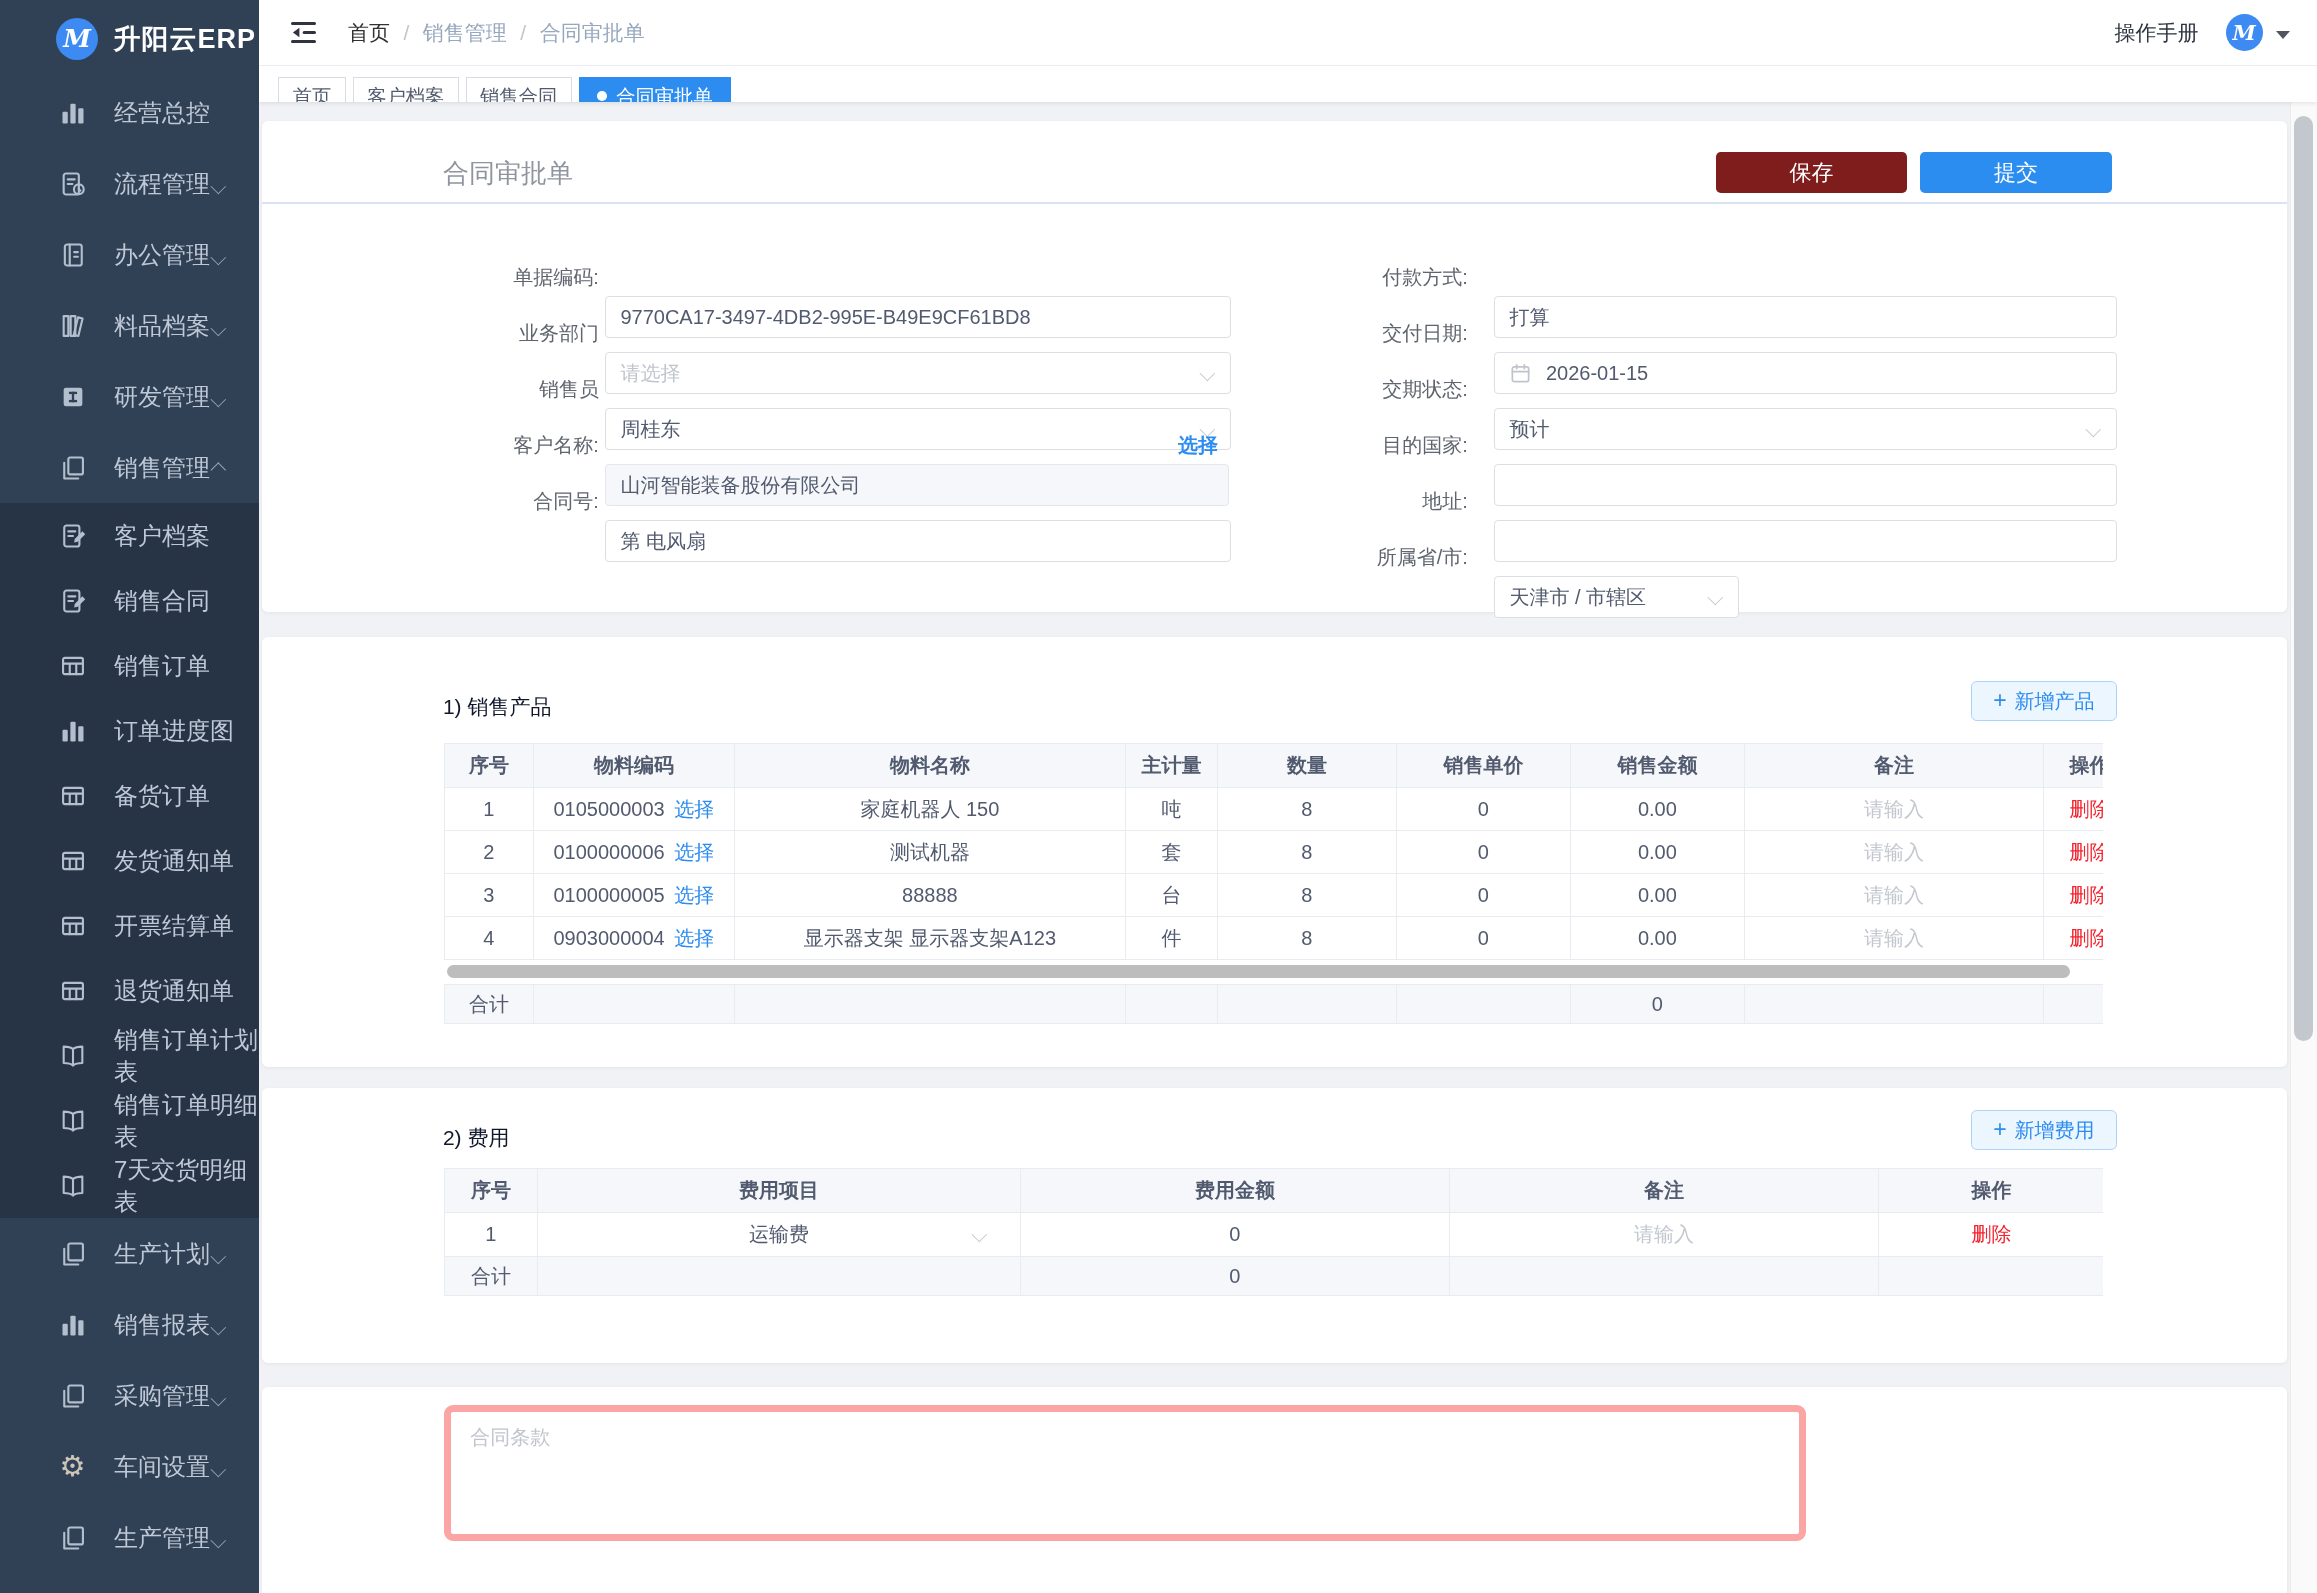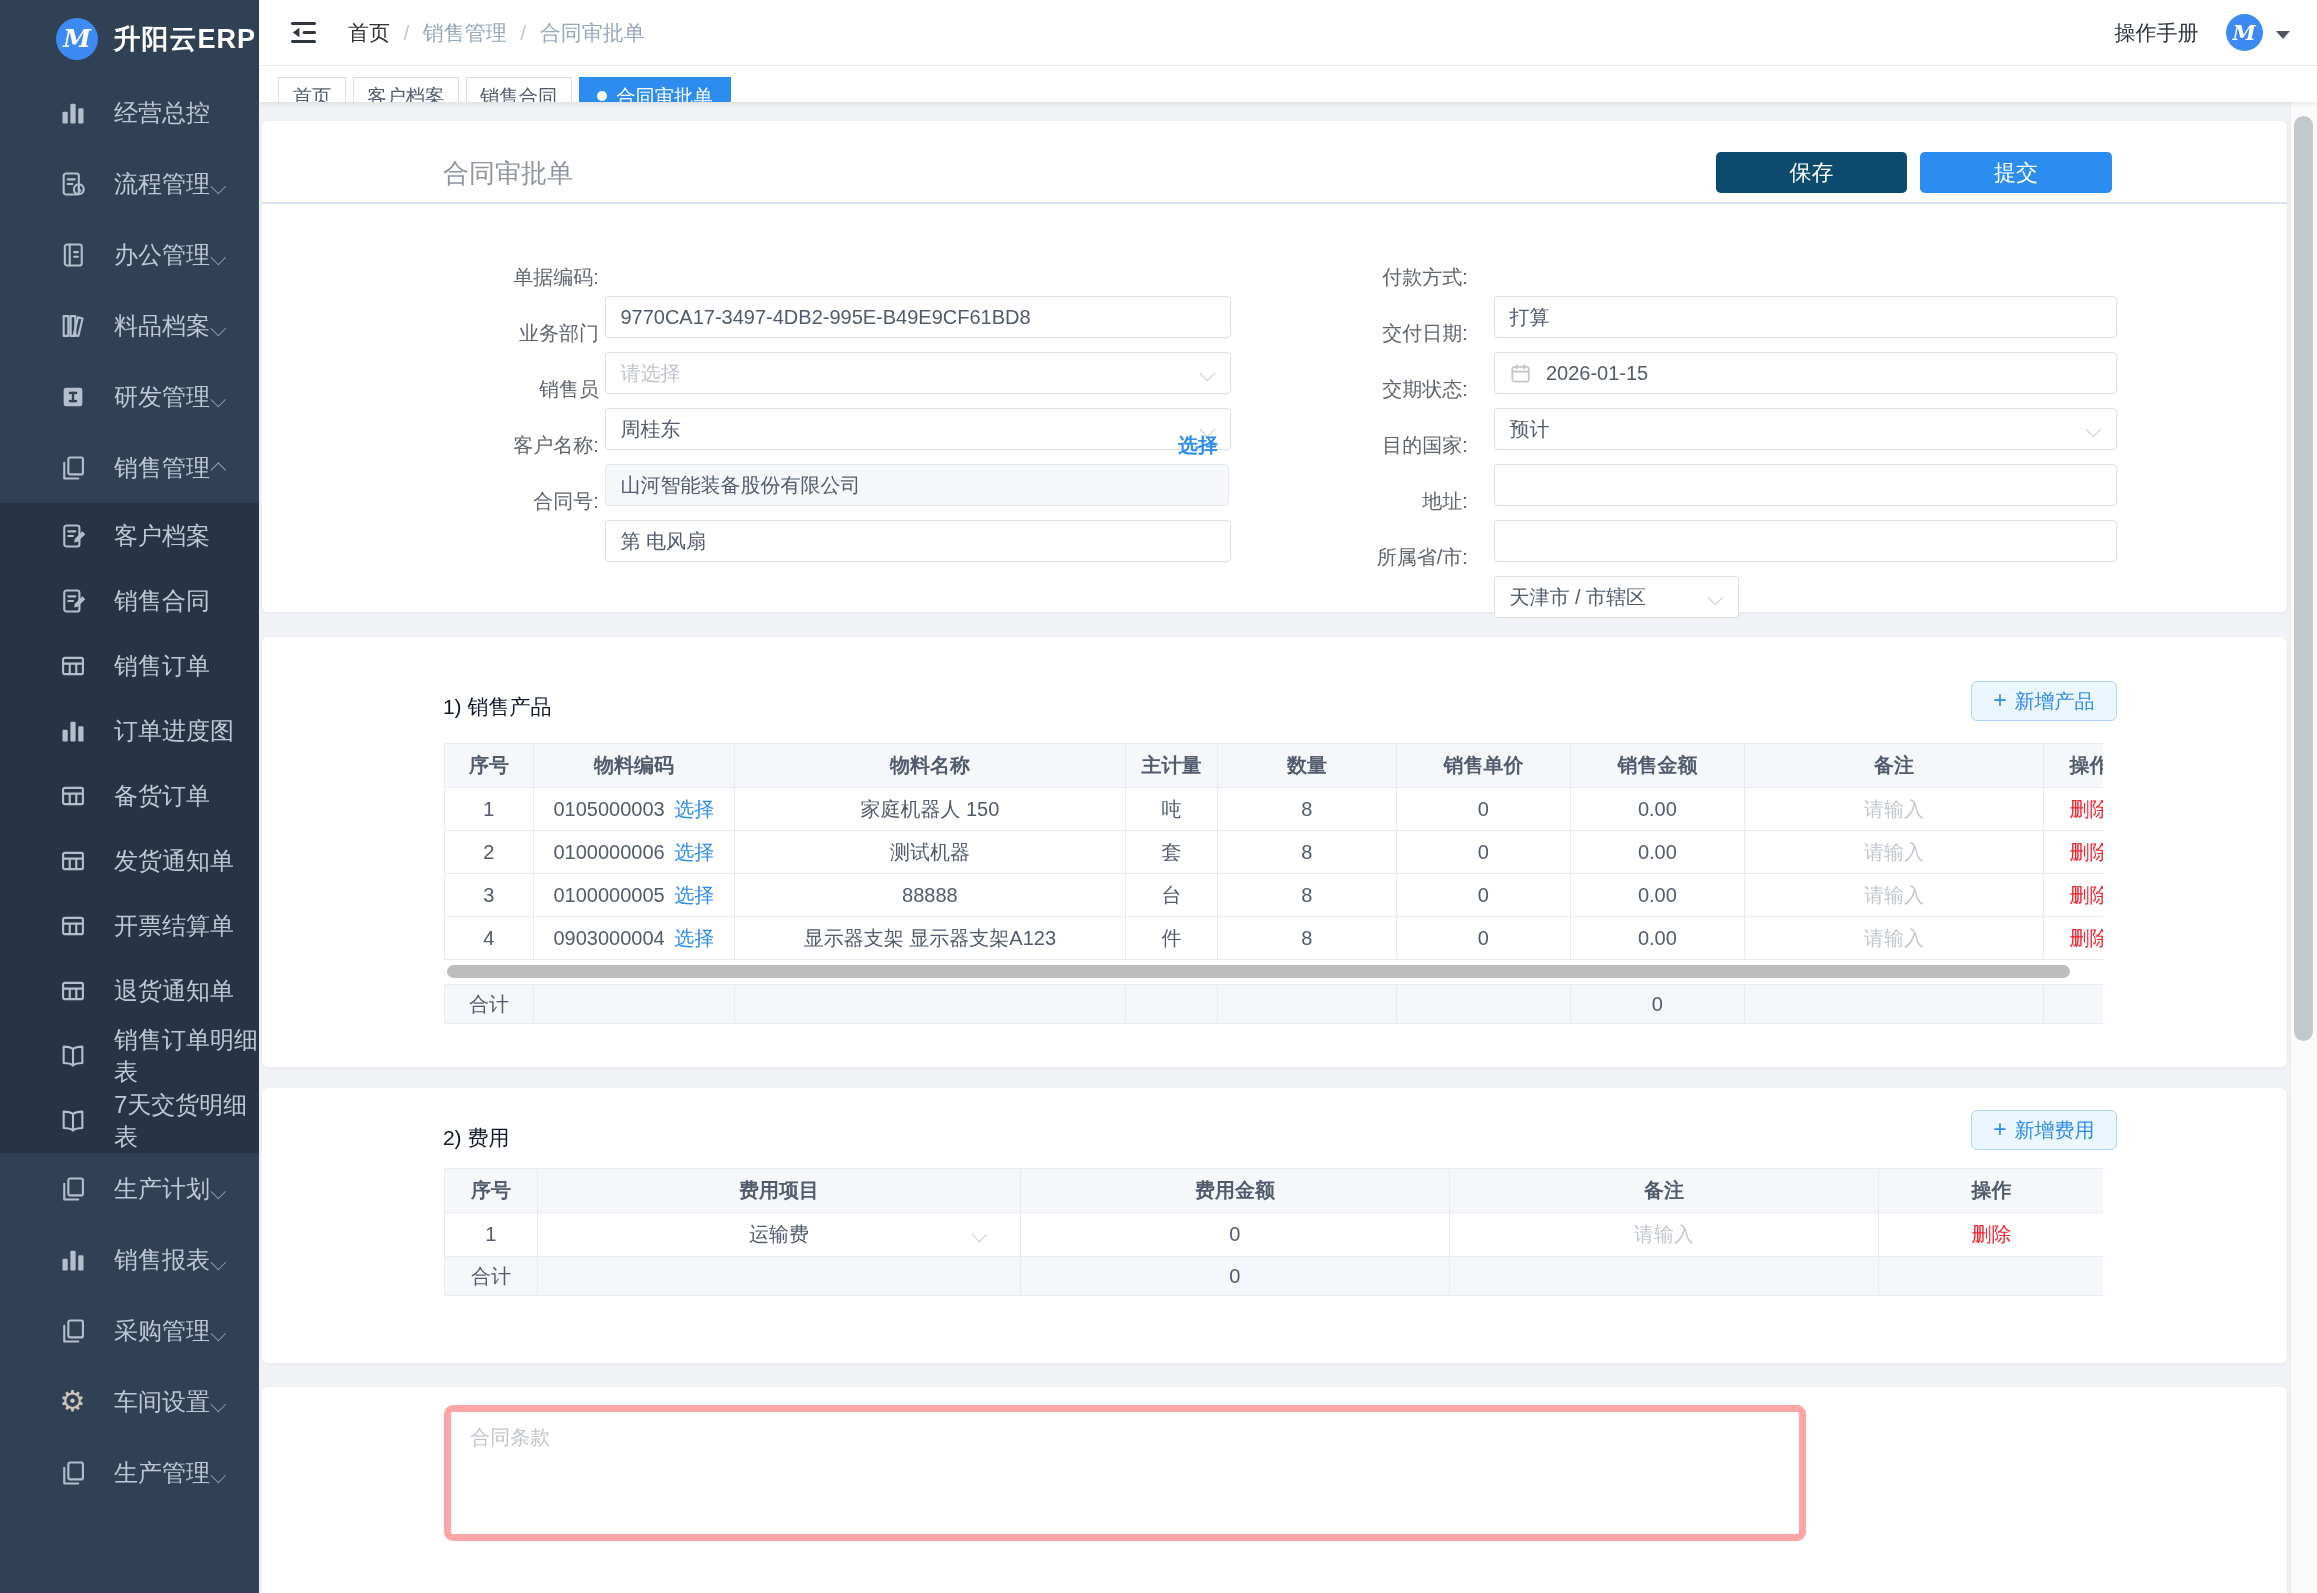--- a/index.html
+++ b/index.html
@@ -59,21 +59,21 @@
   #panel-terms  { top:1286px; height:319px; }
 
   
   #vtrack { position:absolute; right:0; top:0; width:27px; height:1492px; background:#fafafa; border-left:1px solid #ececec; }
   #vthumb { position:absolute; left:2.9px; top:14.5px; width:19.3px; height:925px; border-radius:9.7px; background:#c3c7ce; cursor:pointer;}
 
   
   .form-title { position:absolute; left:181px; top:35px; font-size:26px; color:#8f949e; }
   .btn { position:absolute; top:31px; height:41px; border-radius:4.8px; color:#fff; font-size:22px;
      display:flex; align-items:center; justify-content:center; cursor:pointer; }
-  .btn-save { left:1454px; width:191px; background:#0c4a6e; }
+  .btn-save { left:1454px; width:191px; background:#7f1d1d; }
   .btn-submit { left:1658px; width:192px; background:#2b8df0; }
   .hdr-divider { position:absolute; left:0; top:81px; width:100%; height:1.9px; background:#d9e3f3; }
 
   .flabel { position:absolute; width:183px; text-align:right; font-size:20px; color:#5f646e; line-height:42px; }
   .flabel.L { left:154px; } .flabel.R { left:1023px; }
   .finput { position:absolute; height:42px; line-height:40px; border:1px solid #dcdee2; border-radius:3.9px;
      background:#fff; font-size:20px; color:#515a6e; padding:0 14.5px; cursor:text; white-space:nowrap; overflow:hidden;margin-top:40px;}
   .finput.L { left:343px; width:626px; } .finput.R { left:1232px; width:623px; }
   .finput.select { cursor:pointer; }
   .finput .chev { position:absolute; right:17.4px; top:14.5px; border-color:#c0c4cc; }
@@ -271,20 +271,31 @@
   <div class="mi sub">
     <span class="mico">
         <svg class="isvg" viewBox="0 0 24 24">
           <g class="sk">
             <rect x="3.5" y="5" width="17" height="14" rx="1.5"></rect>
             <path d="M3.5 10h17M9.2 10v9M14.8 10v9"></path>
           </g>
         </svg>
       </span>
     <span>退货通知单</span>
+  </div>
+  <div class="mi sub">
+    <span class="mico">
+        <svg class="isvg" viewBox="0 0 24 24">
+          <g class="sk">
+            <path d="M12 6c-2-1.7-4.7-2-8-2v14c3.3 0 6 .3 8 2 2-1.7 4.7-2 8-2V4c-3.3 0-6 .3-8 2z"></path>
+            <path d="M12 6v14"></path>
+          </g>
+        </svg>
+      </span>
+    <span>销售订单计划表</span>
   </div>
   <div class="mi sub">
     <span class="mico">
         <svg class="isvg" viewBox="0 0 24 24">
           <g class="sk">
             <path d="M12 6c-2-1.7-4.7-2-8-2v14c3.3 0 6 .3 8 2 2-1.7 4.7-2 8-2V4c-3.3 0-6 .3-8 2z"></path>
             <path d="M12 6v14"></path>
           </g>
         </svg>
       </span>

